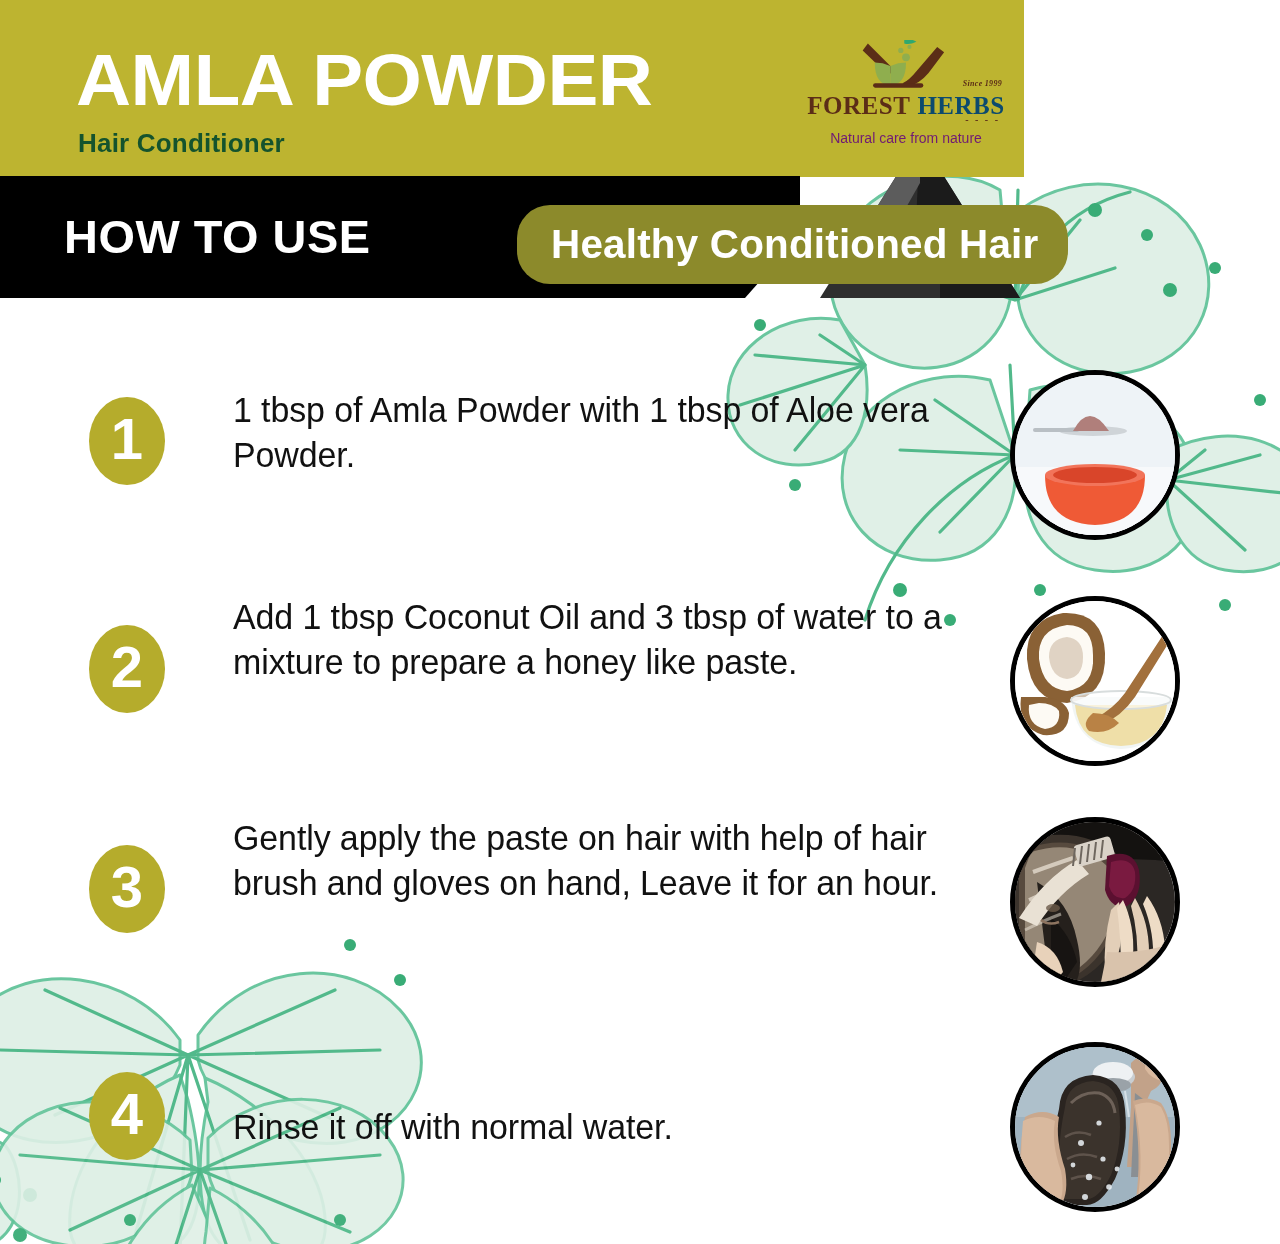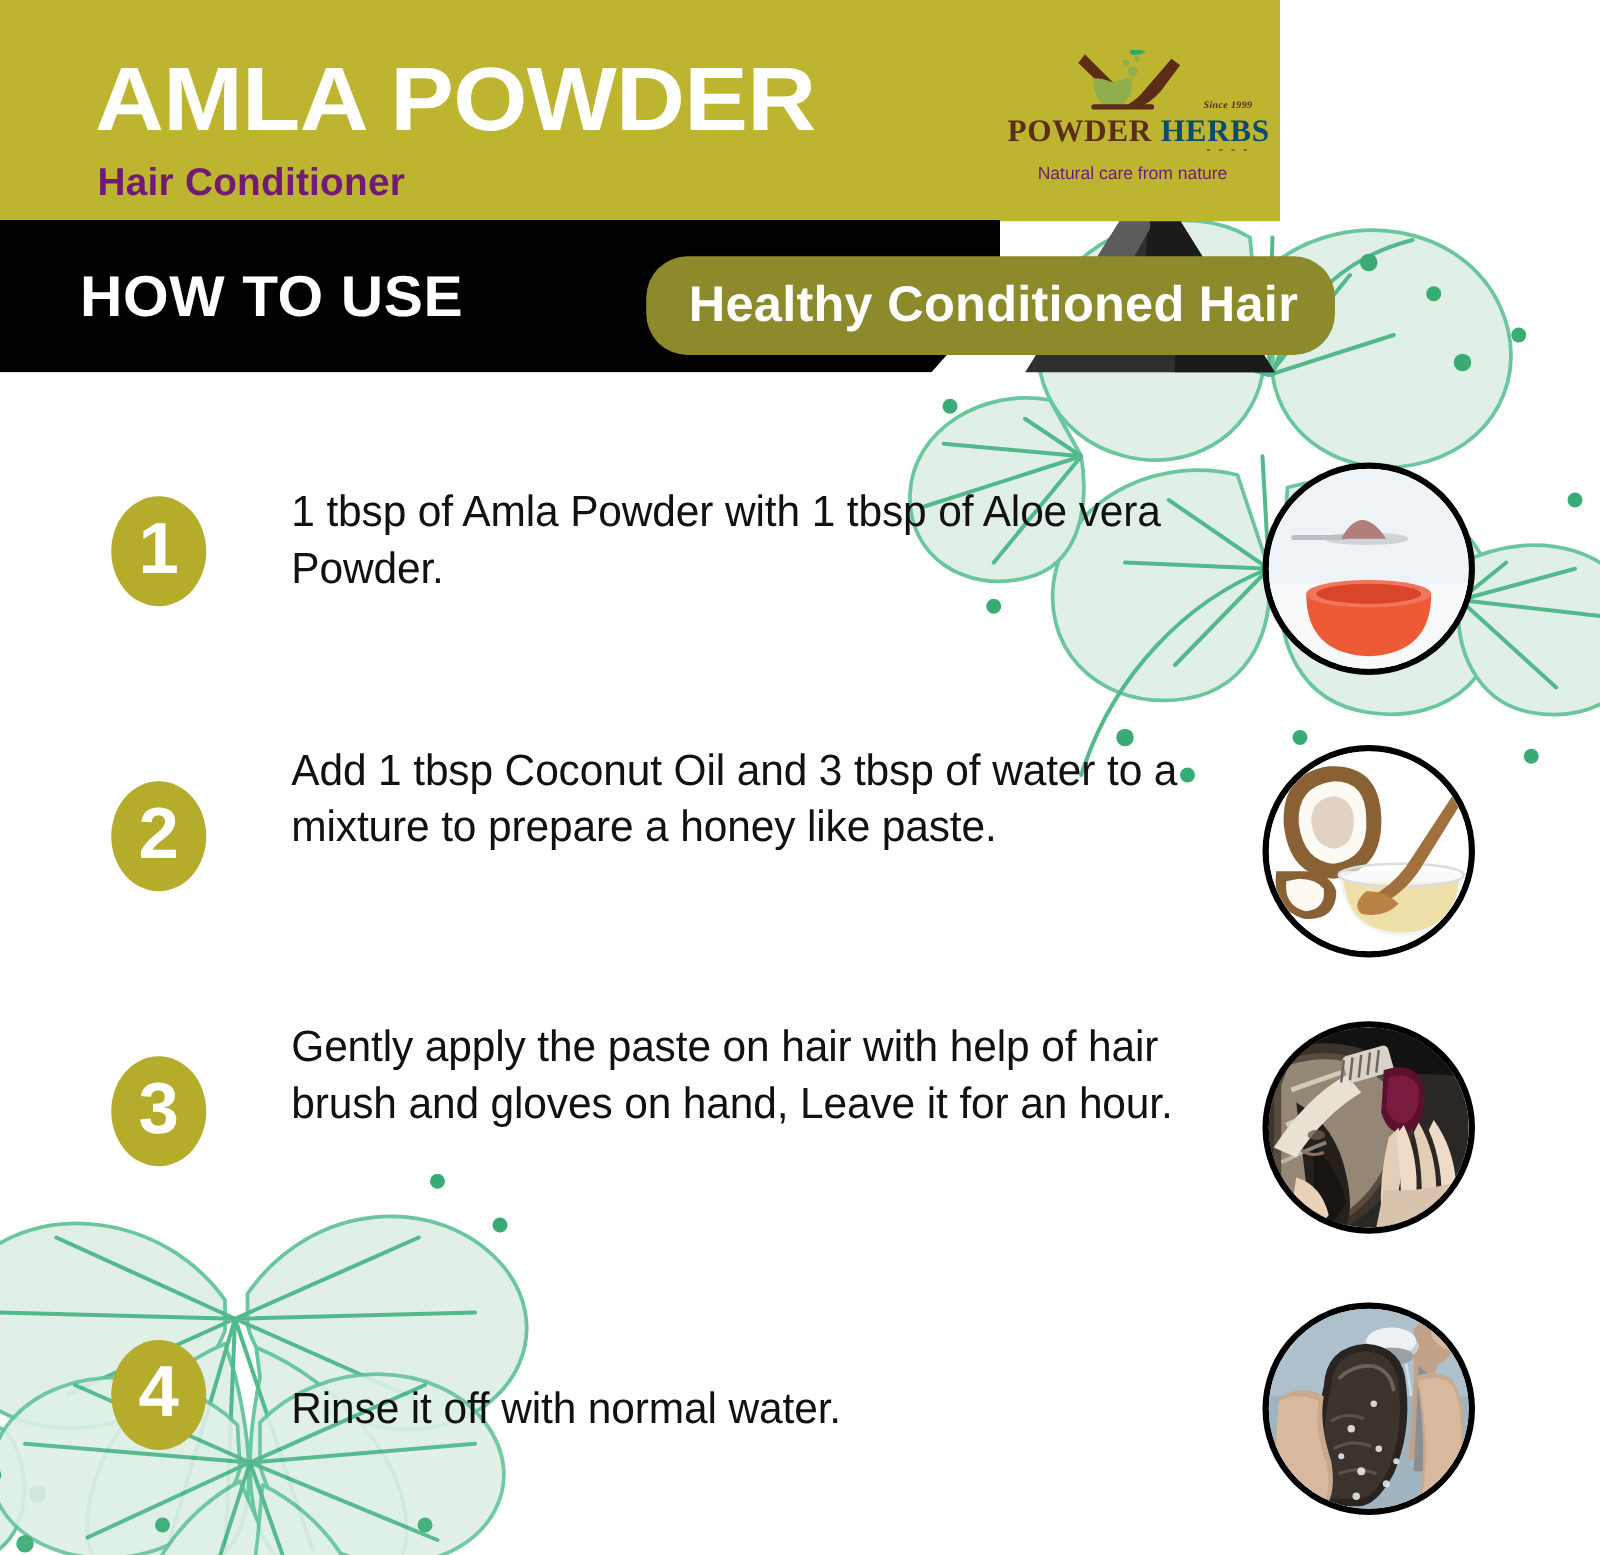--- a/index.html
+++ b/index.html
@@ -26,21 +26,21 @@
   }
   #product-title {
     position:absolute; left:76px; top:44px;
     font-size:72px; font-weight:bold; color:#ffffff;
     letter-spacing:-0.5px; line-height:1;
     transform:scaleX(1.06); transform-origin:left center;
     white-space:nowrap;
   }
   #product-subtitle {
     position:absolute; left:78px; top:128px;
-    font-size:31px; font-weight:bold; color:#701a75;
+    font-size:26px; font-weight:bold; color:#14532d;
     letter-spacing:.2px; white-space:nowrap;
   }
 
   
   #brand-logo {
     position:absolute; right:18px; top:40px; width:200px; height:128px;
     text-align:center;
   }
   #brand-mark { height:52px; margin:0 auto 1px; display:block; }
   #brand-wordmark {
@@ -250,21 +250,21 @@
       <path d="M24 26 Q24 52 42 52 L42 30 Q33 26 24 26 Z" fill="#8fae4e"></path>
       <path d="M60 26 Q60 52 42 52 L42 30 Q51 26 60 26 Z" fill="#8fae4e"></path>
       <path d="M96 8 L72 36 Q64 46 56 50 L62 54 Q76 50 86 38 L104 14 Z" fill="#5b2d17"></path>
       <rect x="22" y="50" width="58" height="5" rx="2.5" fill="#5b2d17"></rect>
       <circle cx="60" cy="20" r="4.5" fill="#8fae4e"></circle>
       <circle cx="54" cy="12" r="3" fill="#8fae4e"></circle>
       <circle cx="64" cy="8" r="2.4" fill="#8fae4e"></circle>
       <path d="M58 0 Q66 -2 72 2 Q64 6 58 4 Z" fill="#2fa86f"></path>
     </svg>
     <div id="brand-wordmark">
-      <span id="brand-word-1">POWDER</span><span id="brand-word-2">HERBS</span>
+      <span id="brand-word-1">FOREST</span><span id="brand-word-2">HERBS</span>
       <span id="brand-since">Since 1999</span>
       <span id="brand-dashes">- - - -</span>
     </div>
     <div id="brand-tagline">Natural care from nature</div>
   </div>
 </div>
 
 <div id="black-band"></div>
 <div id="how-to-use">HOW TO USE</div>
 

